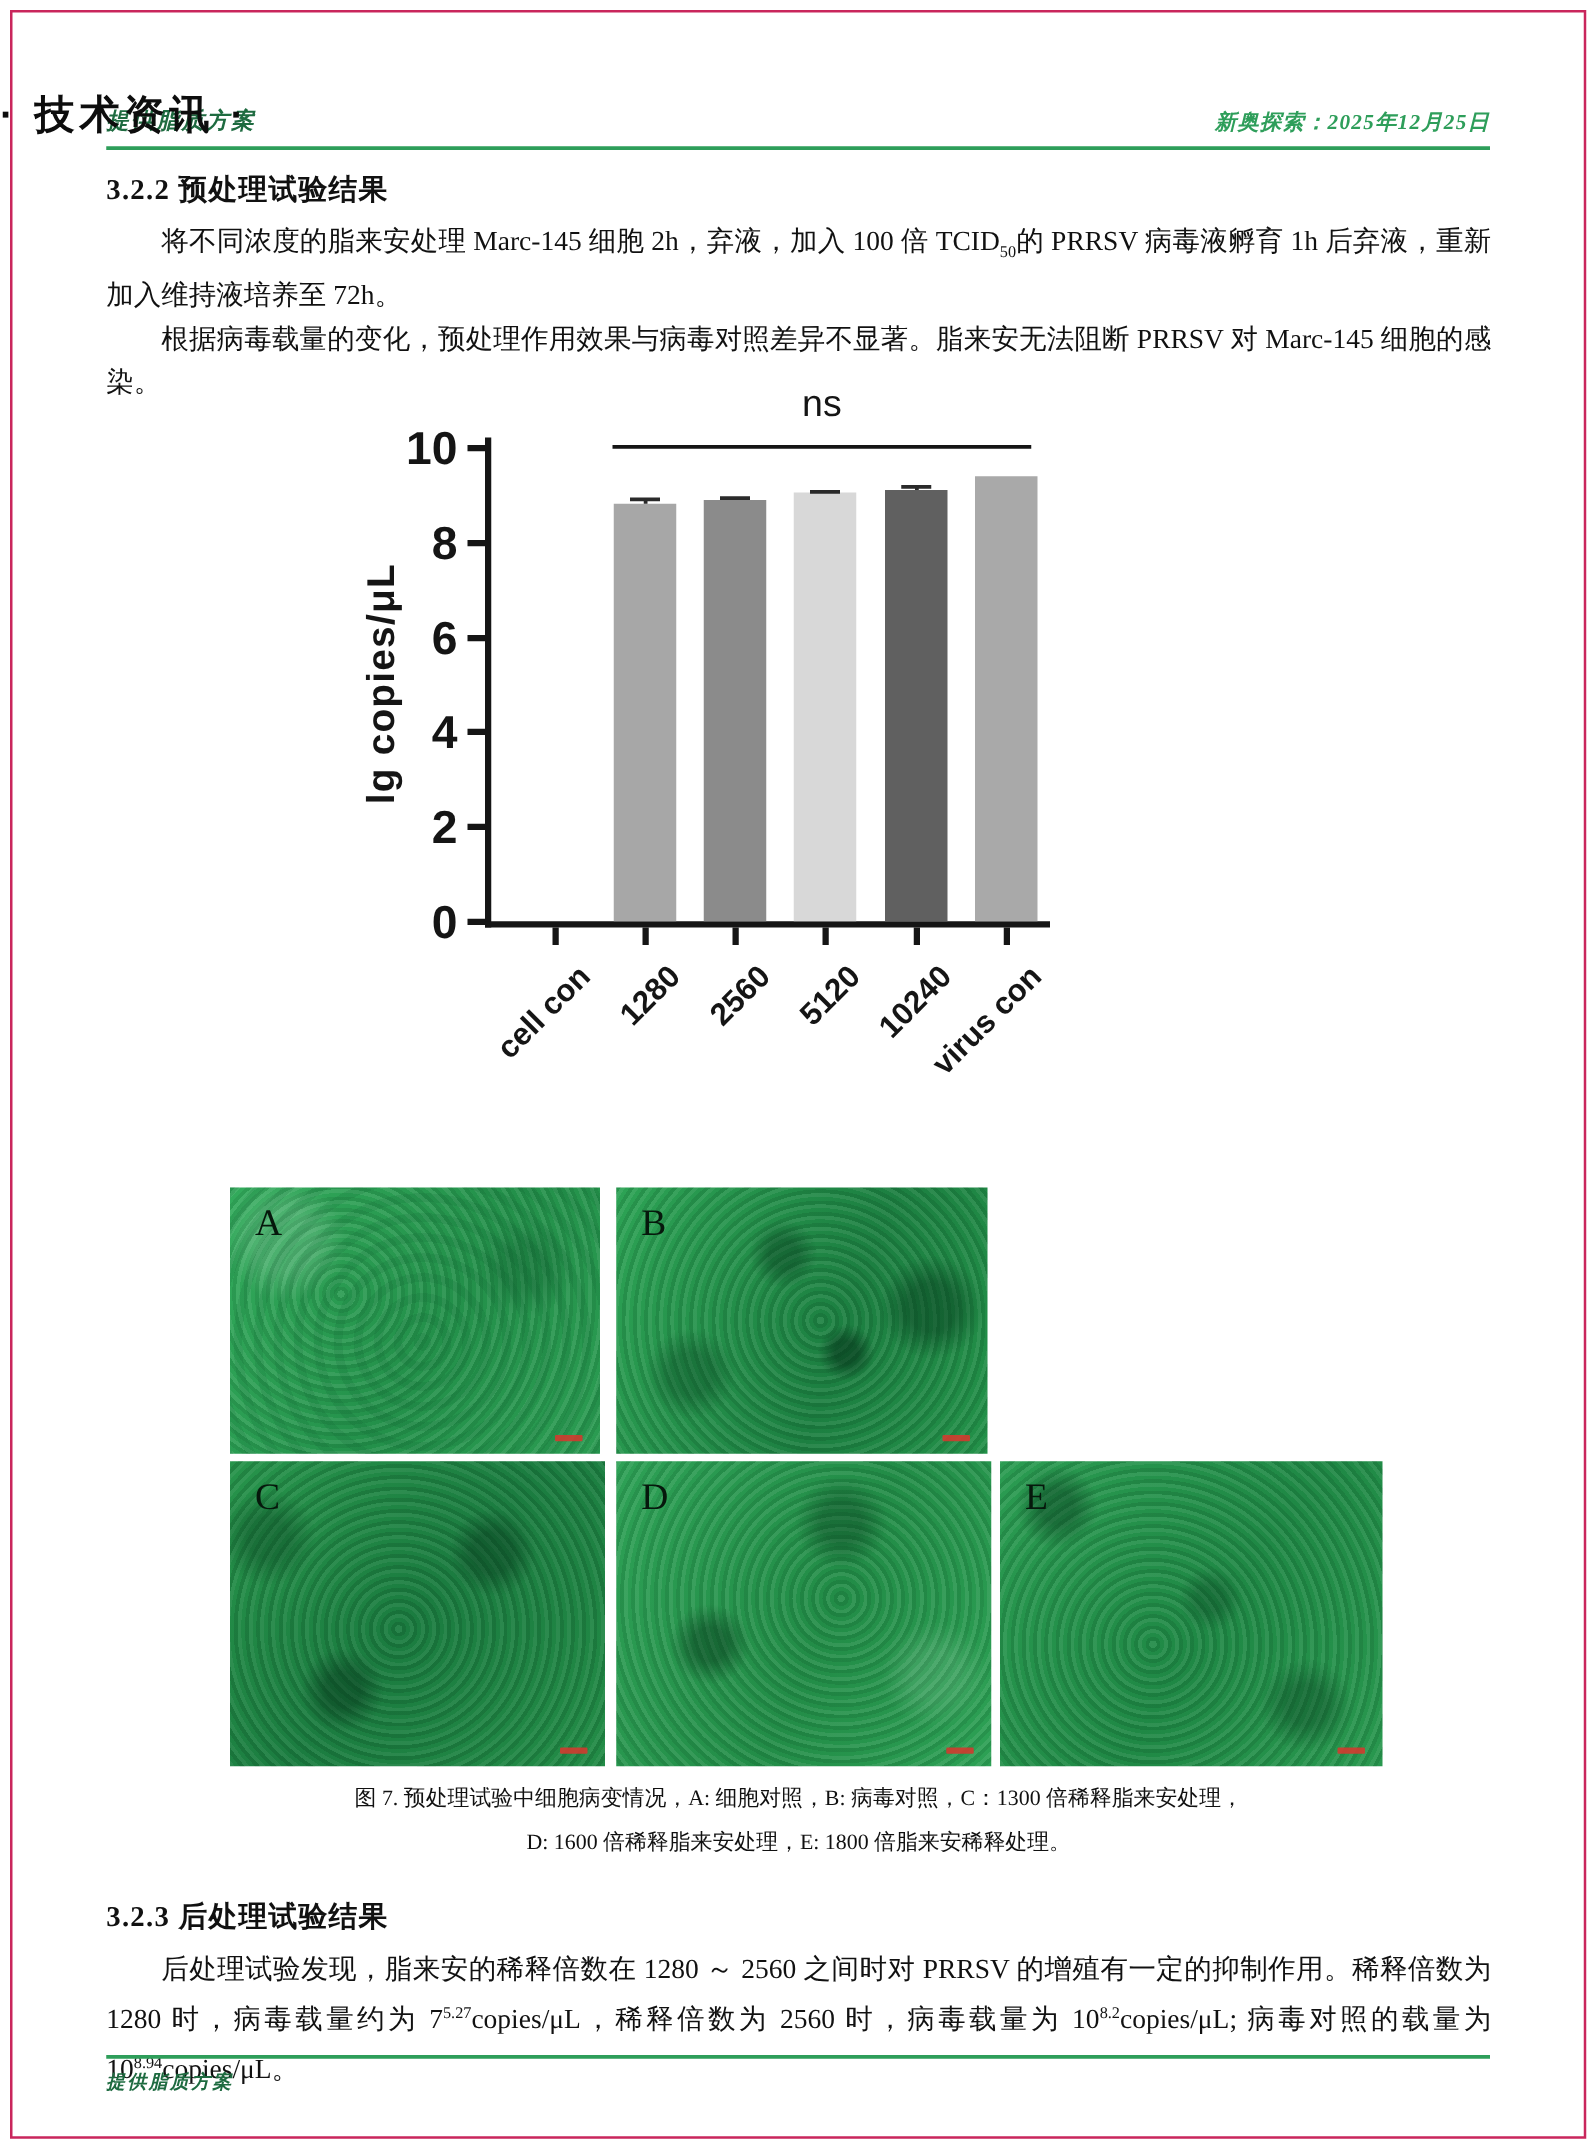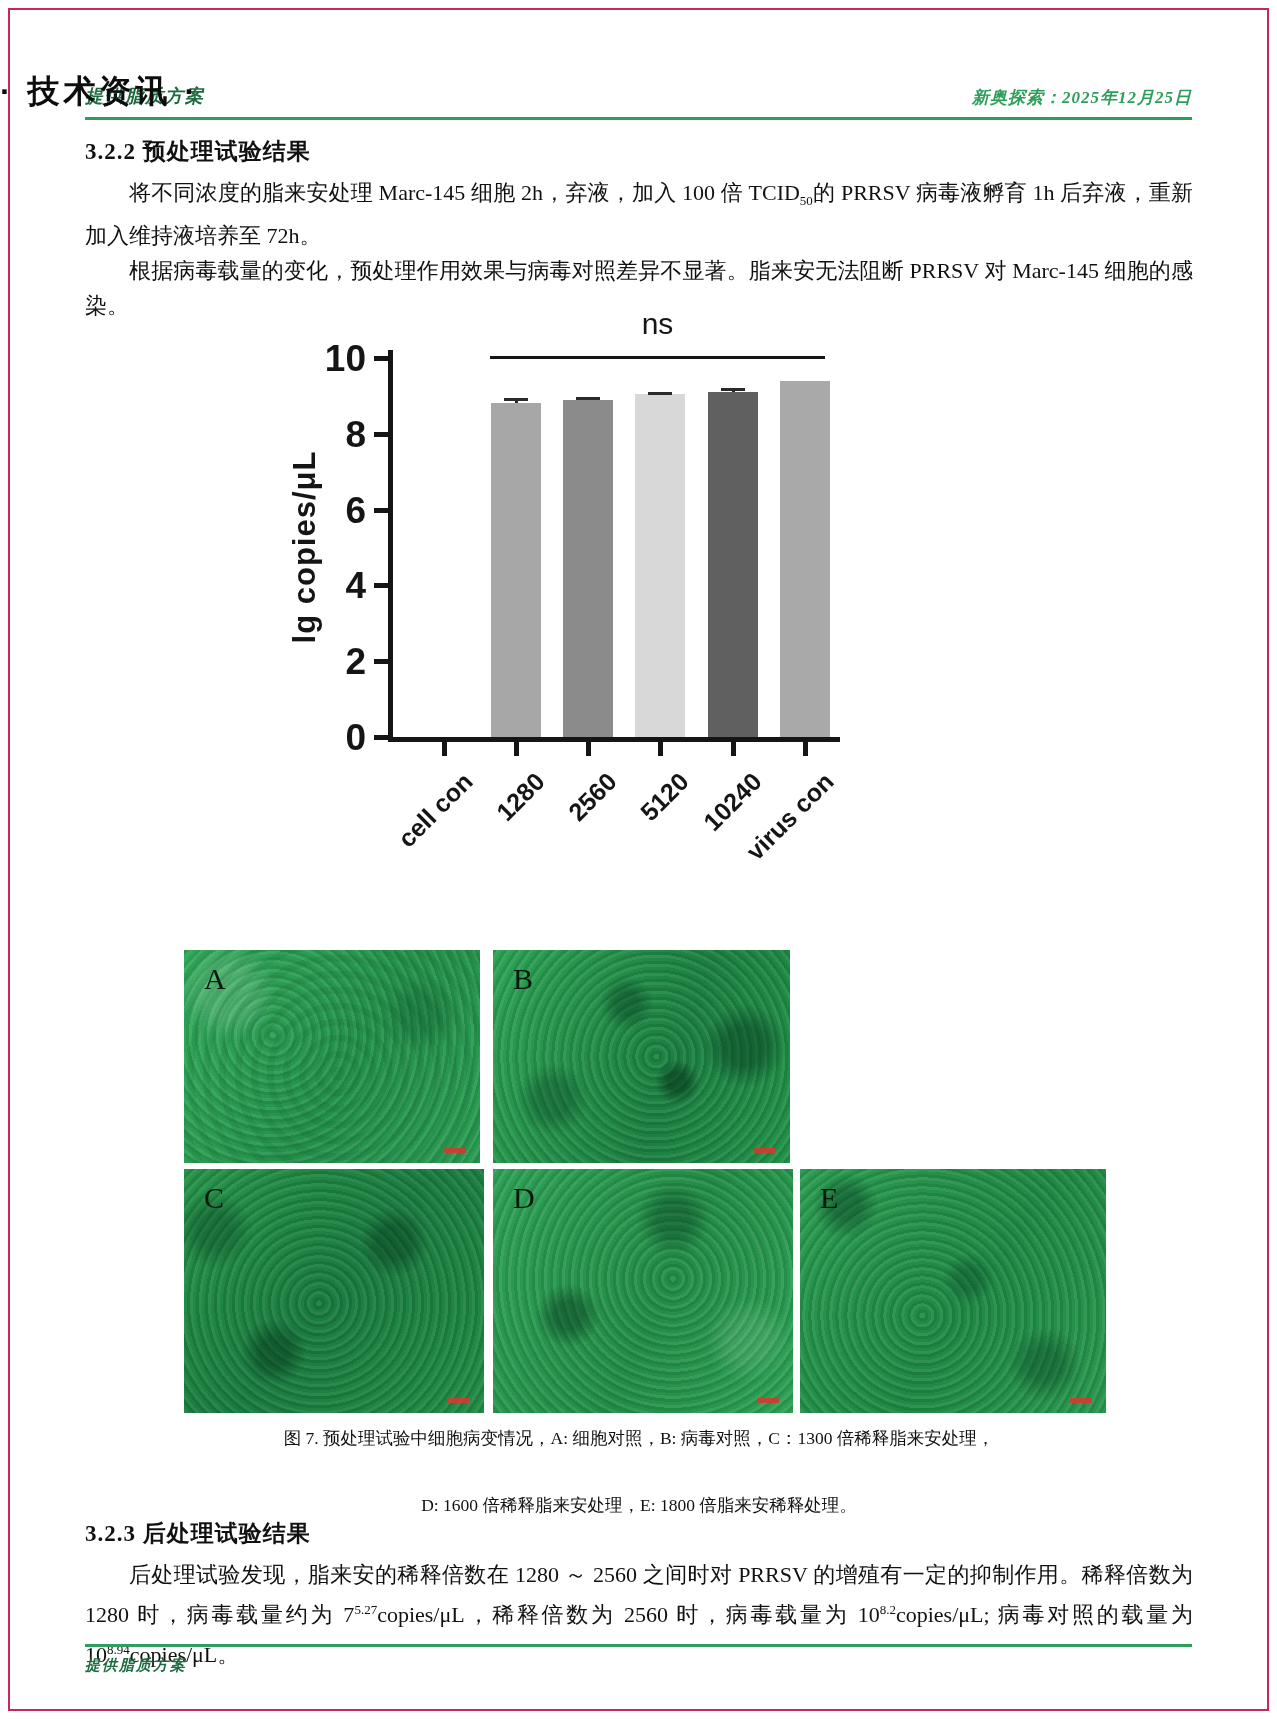--- a/index.html
+++ b/index.html
@@ -183,21 +183,21 @@
   <div class="micro micro-d" style="left:493px;top:1169px;width:300px;height:244px;">
     <span class="lab">D</span>
     <span class="scale"></span>
   </div>
   <div class="micro micro-e" style="left:800px;top:1169px;width:306px;height:244px;">
     <span class="lab">E</span>
     <span class="scale"></span>
   </div>
 
   <div class="caption" style="top:1426px;">图 7. 预处理试验中细胞病变情况，A: 细胞对照，B: 病毒对照，C：1300 倍稀释脂来安处理，</div>
-  <div class="caption" style="top:1461px;margin-top:32px;">D: 1600 倍稀释脂来安处理，E: 1800 倍脂来安稀释处理。</div>
+  <div class="caption" style="top:1461px;">D: 1600 倍稀释脂来安处理，E: 1800 倍脂来安稀释处理。</div>
 
   <div class="textblock" style="top:1518px;">
     <h2 class="sec-h">3.2.3 后处理试验结果</h2>
     <p class="para"><span>后处理试验发现，脂来安的稀释倍数在 1280 ～ 2560 之间时对 PRRSV 的增殖有一定的抑制作用。稀释倍数为 1280 时，病毒载量约为 7</span><sup>5.27</sup><span>copies/μL，稀释倍数为 2560 时，病毒载量为 10</span><sup>8.2</sup><span>copies/μL; 病毒对照的载量为 10</span><sup>8.94</sup><span>copies/μL。</span></p>
   </div>
 
   <div class="ftr-rule"></div>
   <div class="ftr-left">提供脂质方案</div>
 </div>
 

